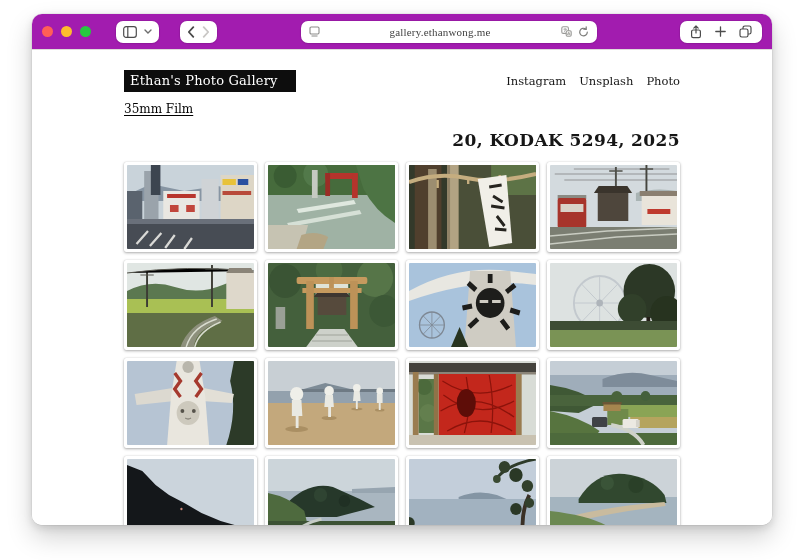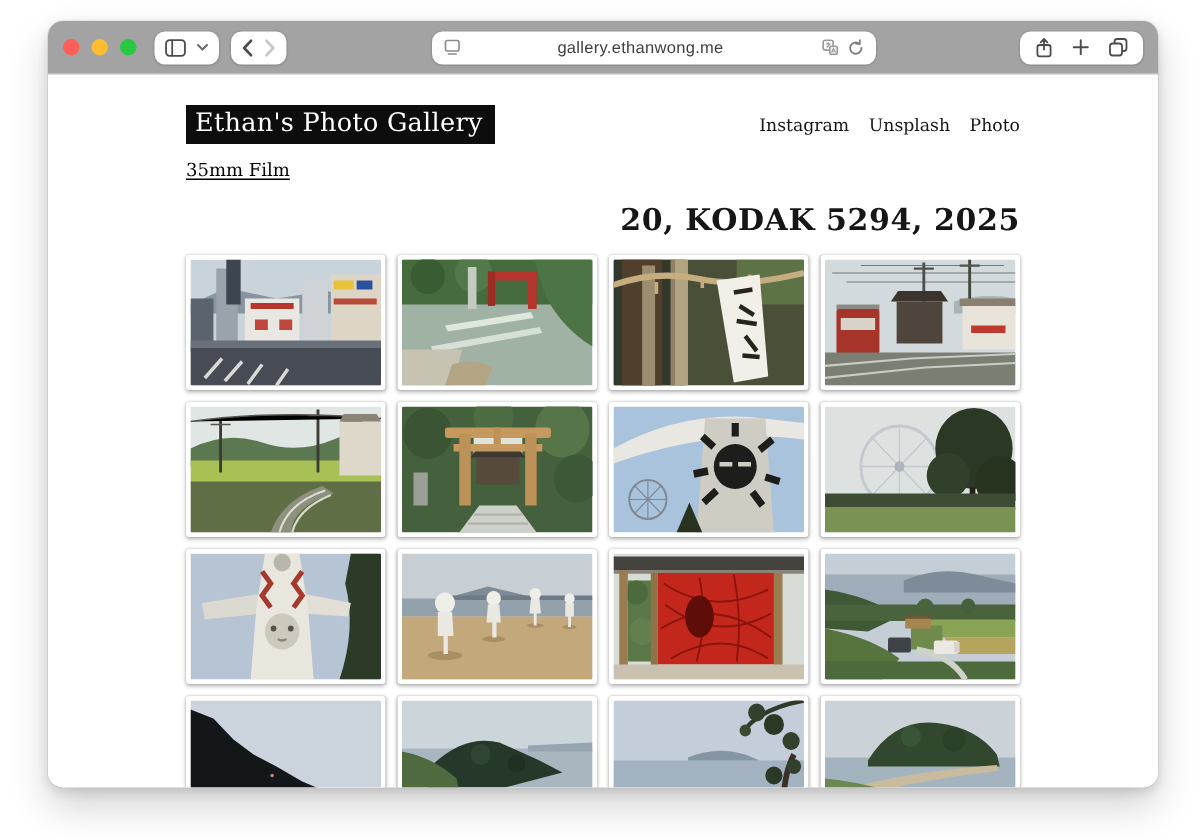--- a/index.html
+++ b/index.html
@@ -4,23 +4,23 @@
 <style>
   html,body{margin:0;padding:0;width:800px;height:560px;overflow:hidden;background:#ffffff;}
   *{box-sizing:border-box;}
   .window{
     position:absolute;left:32px;top:14px;width:740px;height:511px;
     border-radius:10px;background:#ffffff;overflow:hidden;
     box-shadow:0 12px 26px rgba(0,0,0,.18),0 3px 8px rgba(0,0,0,.12),0 0 0 .5px rgba(0,0,0,.08);
   }
   
   .toolbar{
-    height:36px;background:#a3a3a3;border-bottom:1px solid #dedcda;
-    display:flex;align-items:center;padding:0 10px;gap:8px;
-    font-family:Liberation Sans, sans-serif;
+    height:36px;background:#a21caf;border-bottom:1px solid #dedcda;
+    display:flex;align-items:center;padding:0 10px;gap:21px;
+    font-family:Liberation Serif, serif;
   }
   .traffic{display:flex;gap:8px;margin-right:4px;}
   .tl{width:11px;height:11px;border-radius:50%;}
   .pill{
     background:#ffffff;border-radius:7px;height:22px;display:flex;align-items:center;
     padding:0 7px;gap:7px;box-shadow:0 0 0 1px rgba(0,0,0,.055),0 1px 2px rgba(0,0,0,.08);
   }
   .icon-btn{display:flex;align-items:center;justify-content:center;cursor:default;}
   .urlbar{
     flex:0 0 296px;margin-left:auto;margin-right:auto;height:22px;background:#ffffff;
@@ -29,28 +29,28 @@
   }
   .url-text{flex:1;text-align:center;font-size:11px;color:#3f3f3f;letter-spacing:.2px;
     white-space:nowrap;overflow:hidden;}
   
   .page{
     height:475px;background:#ffffff;padding:20px 92px 0 92px;overflow:hidden;
     font-family:"DejaVu Serif","Liberation Serif",serif;color:#161616;
   }
   .page-header{display:flex;justify-content:space-between;align-items:center;}
   .site-title{
-    background:#0d0d0d;color:#ffffff;font-size:17px;line-height:1;
-    padding:4px 8px 5px 6px;letter-spacing:.2px;
+    background:#0d0d0d;color:#ffffff;font-size:13px;line-height:1;
+    padding:4px 18px 5px 6px;letter-spacing:.2px;
   }
   .top-nav{display:flex;gap:13px;font-size:11.5px;}
   .top-nav a{color:#161616;text-decoration:none;}
   .film-link{display:inline-block;margin-top:10px;font-size:12px;color:#000000;
     text-decoration:underline;text-underline-offset:2px;}
-  .gallery-title{margin-top:13px;text-align:right;font-weight:bold;font-size:20px;letter-spacing:.4px;}
+  .gallery-title{margin-top:13px;text-align:right;font-weight:bold;font-size:17px;letter-spacing:.4px;}
   .grid{margin-top:12px;display:grid;grid-template-columns:repeat(4,1fr);gap:8px;}
   .tile{
     display:block;background:#ffffff;padding:3px;border-radius:2px;
     box-shadow:0 1px 3px rgba(0,0,0,.32),0 0 1px rgba(0,0,0,.2);
   }
   .tile svg{display:block;width:100%;height:84px;border-radius:1px;}
 </style>
 </head>
 <body>
 

